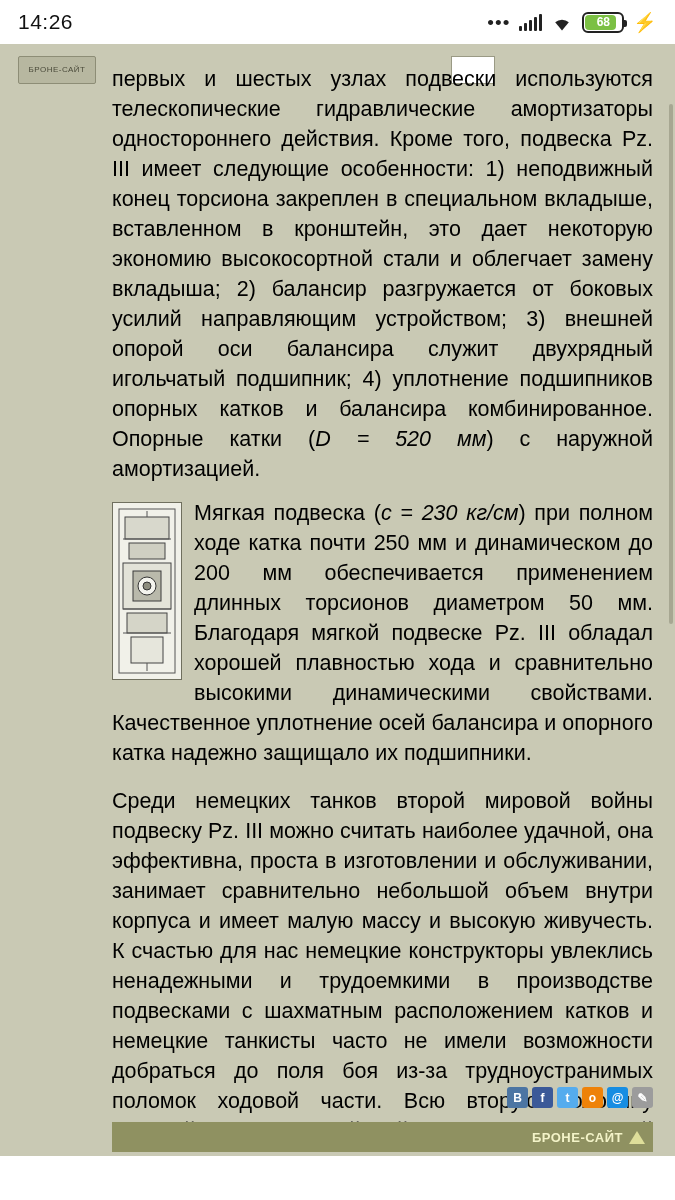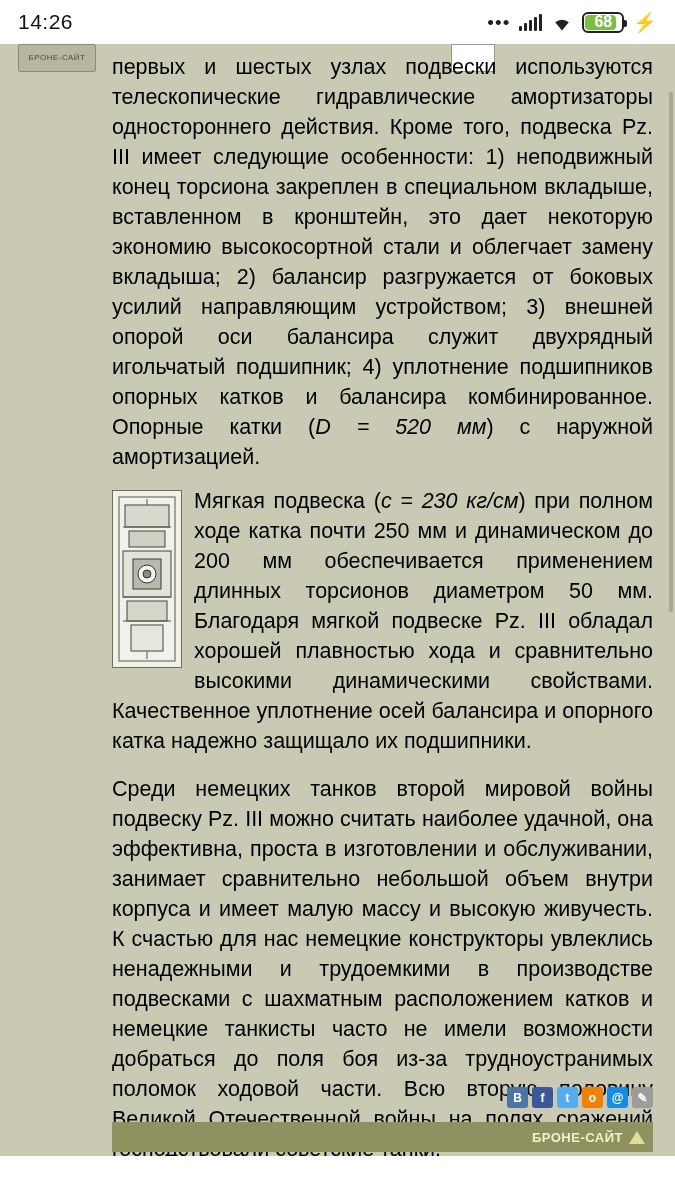--- a/index.html
+++ b/index.html
@@ -13,20 +13,21 @@
     overflow: hidden;
     font-family: "Liberation Sans", sans-serif;
   }
   .phone {
     position: relative;
     width: 675px;
     height: 1200px;
     background: #c9c9b4;
     display: flex;
     flex-direction: column;
+    gap: 12px;
   }
   
   .statusbar {
     height: 44px;
     background: #ffffff;
     display: flex;
     align-items: center;
     justify-content: space-between;
     padding: 0 18px;
     box-sizing: border-box;
@@ -94,21 +95,21 @@
   }
   .battery-fill {
     position: absolute;
     left: 1px; top: 1px; bottom: 1px;
     width: 80%;
     background: #7bc043;
     border-radius: 4px;
   }
   .battery-text {
     position: relative;
-    font-size: 16px;
+    font-size: 12px;
     font-weight: bold;
     color: #ffffff;
     z-index: 2;
   }
   .bolt {
     font-size: 19px;
     color: #111;
     line-height: 1;
   }
   

